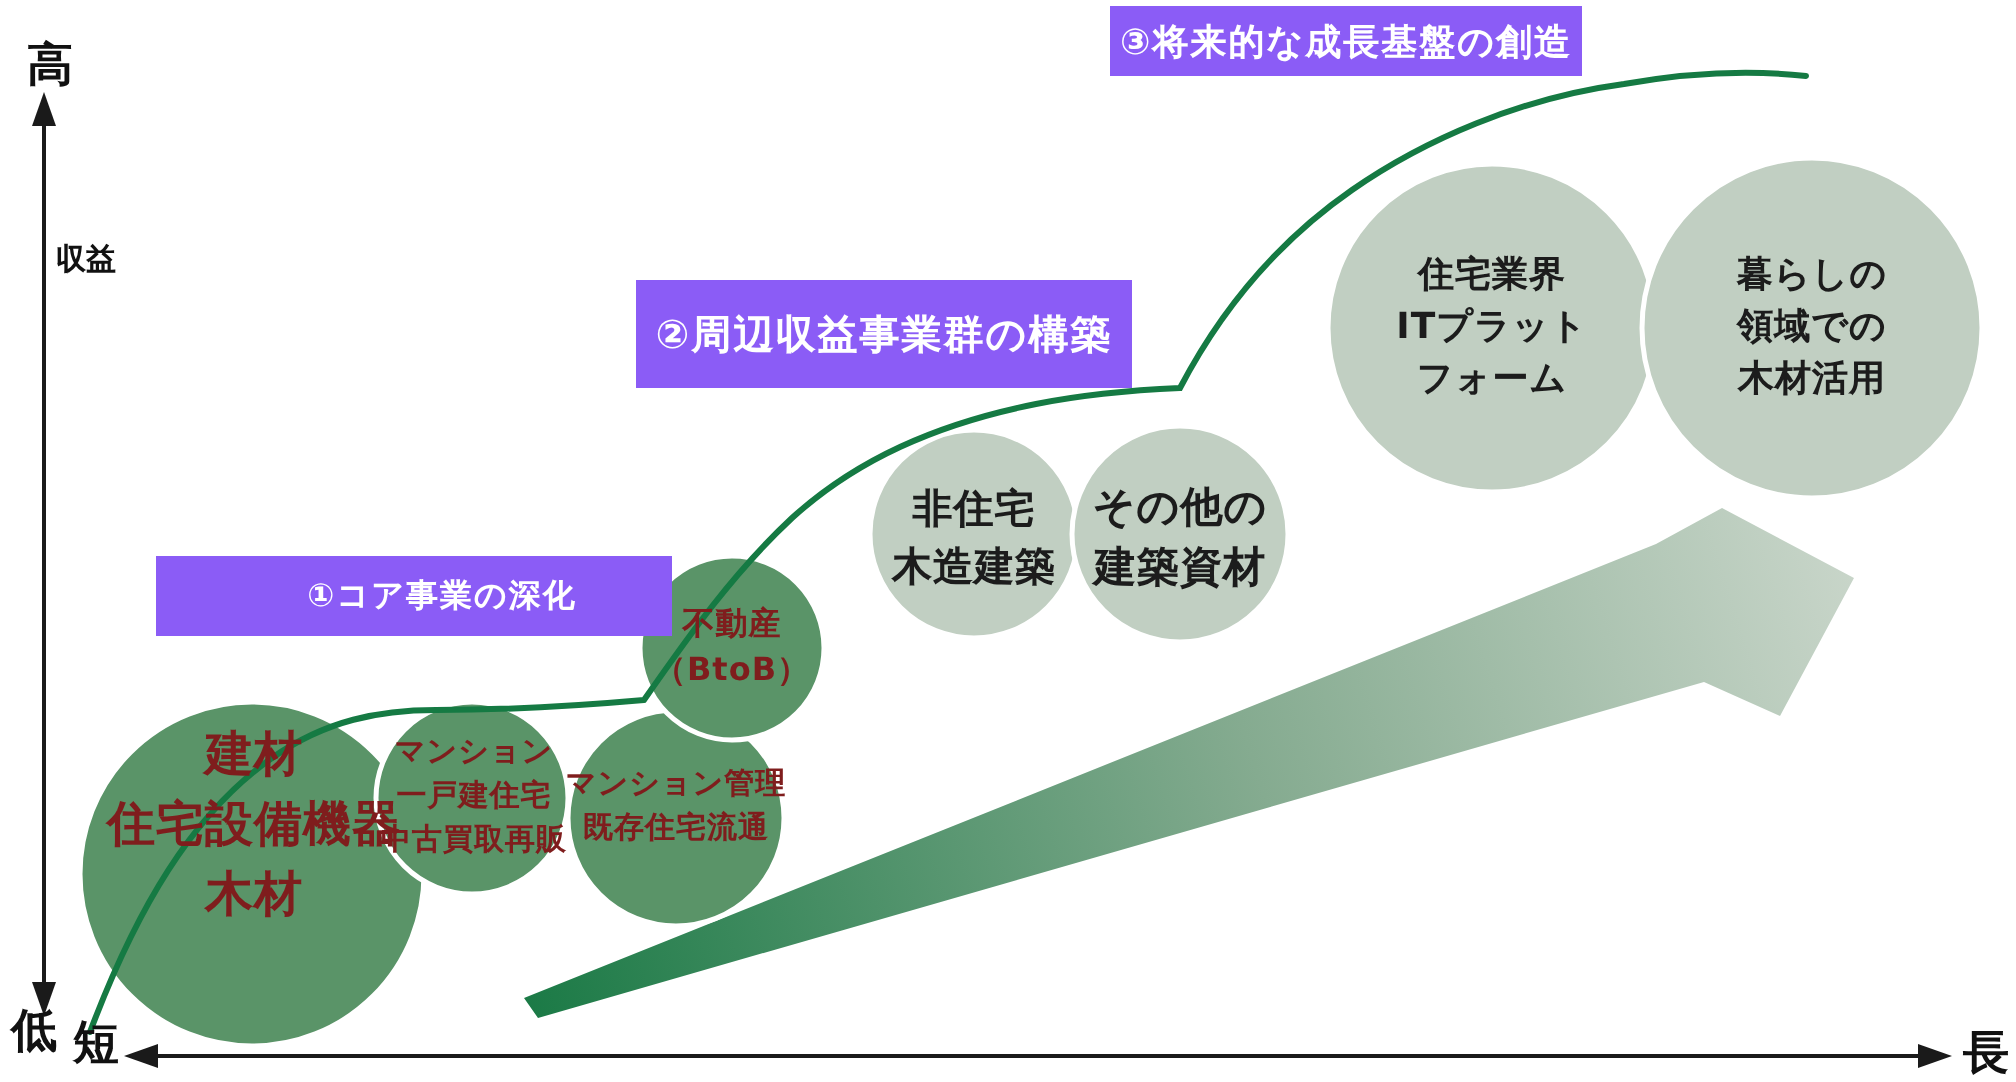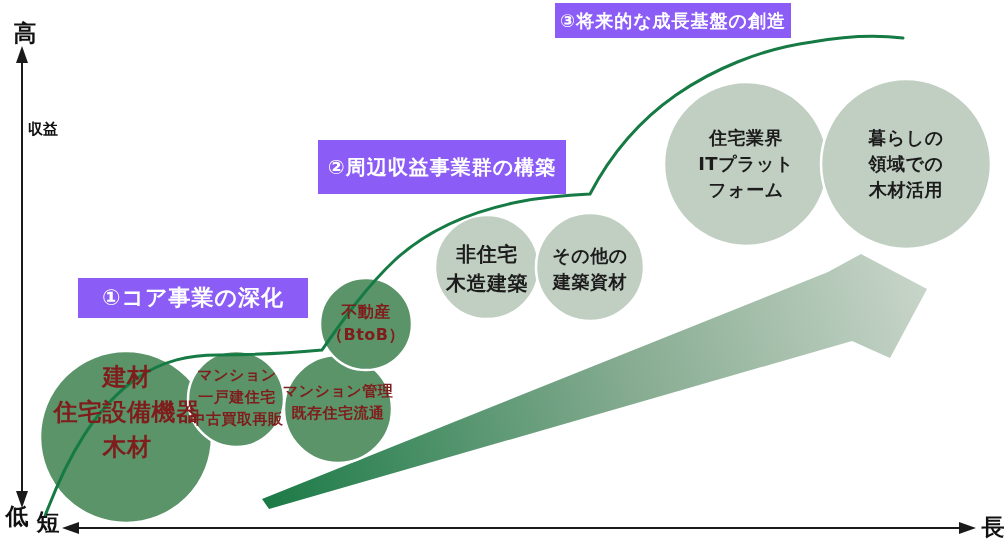--- a/index.html
+++ b/index.html
@@ -74,37 +74,37 @@
       <polygon points="976,528 959,522 959,534" stroke="none"></polygon>
     </g>
   </svg>
 
   <div class="axis-label" style="left:25px; top:33px; font-size:23px;">高</div>
   <div class="axis-label" style="left:43px; top:94px; font-size:15px;margin-top:36px;">収益</div>
   <div class="axis-label" style="left:17px; top:516px; font-size:23px;">低</div>
   <div class="axis-label" style="left:48px; top:522px; font-size:23px;">短</div>
   <div class="axis-label" style="left:993px; top:527px; font-size:23px;">長</div>
 
-  <div class="phase" style="left:78px; top:278px; width:230px; height:40px; font-size:22px;">①コア事業の深化</div>
+  <div class="phase" style="left:78px; top:278px; width:230px; height:40px; font-size:16px;padding-left:28px;">①コア事業の深化</div>
   <div class="phase" style="left:318px; top:140px; width:248px; height:54px; font-size:20px;">②周辺収益事業群の構築</div>
   <div class="phase" style="left:555px; top:3px; width:236px; height:35px; font-size:18px;">③将来的な成長基盤の創造</div>
 
   <div class="bubble-label dark" style="left:127px; top:412px; font-size:24px;">建材
 住宅設備機器
 木材</div>
   <div class="bubble-label dark" style="left:237px; top:398px; font-size:15px;">マンション
 一戸建住宅
 中古買取再販</div>
   <div class="bubble-label dark" style="left:338px; top:403px; font-size:15px;">マンション管理
 既存住宅流通</div>
   <div class="bubble-label dark" style="left:366px; top:323px; font-size:16px;">不動産
 （BtoB）</div>
   <div class="bubble-label light" style="left:487px; top:269px; font-size:20px;">非住宅
 木造建築</div>
-  <div class="bubble-label light" style="left:590px; top:269px; font-size:18px;">その他の
+  <div class="bubble-label light" style="left:590px; top:269px; font-size:21px;">その他の
 建築資材</div>
   <div class="bubble-label light" style="left:746px; top:164px; font-size:18px;">住宅業界
 ITプラット
 フォーム</div>
   <div class="bubble-label light" style="left:906px; top:164px; font-size:18px;">暮らしの
 領域での
 木材活用</div>
 
 </div>
 

